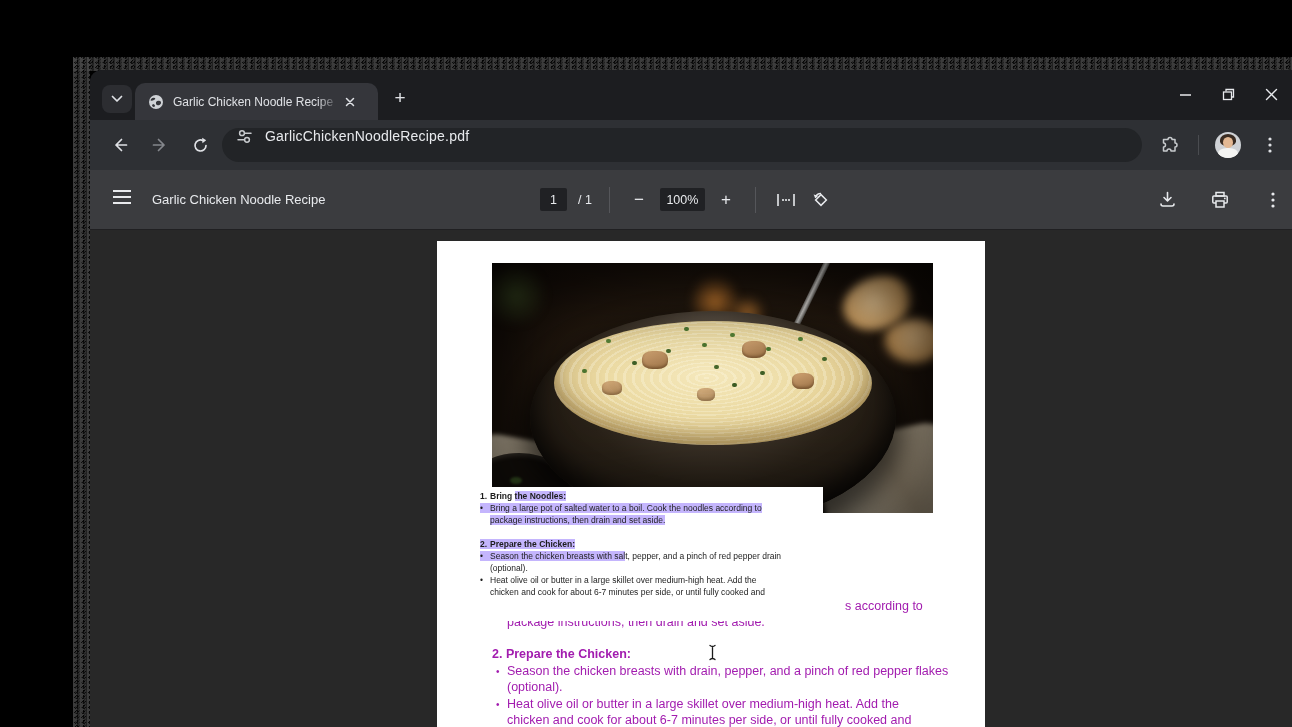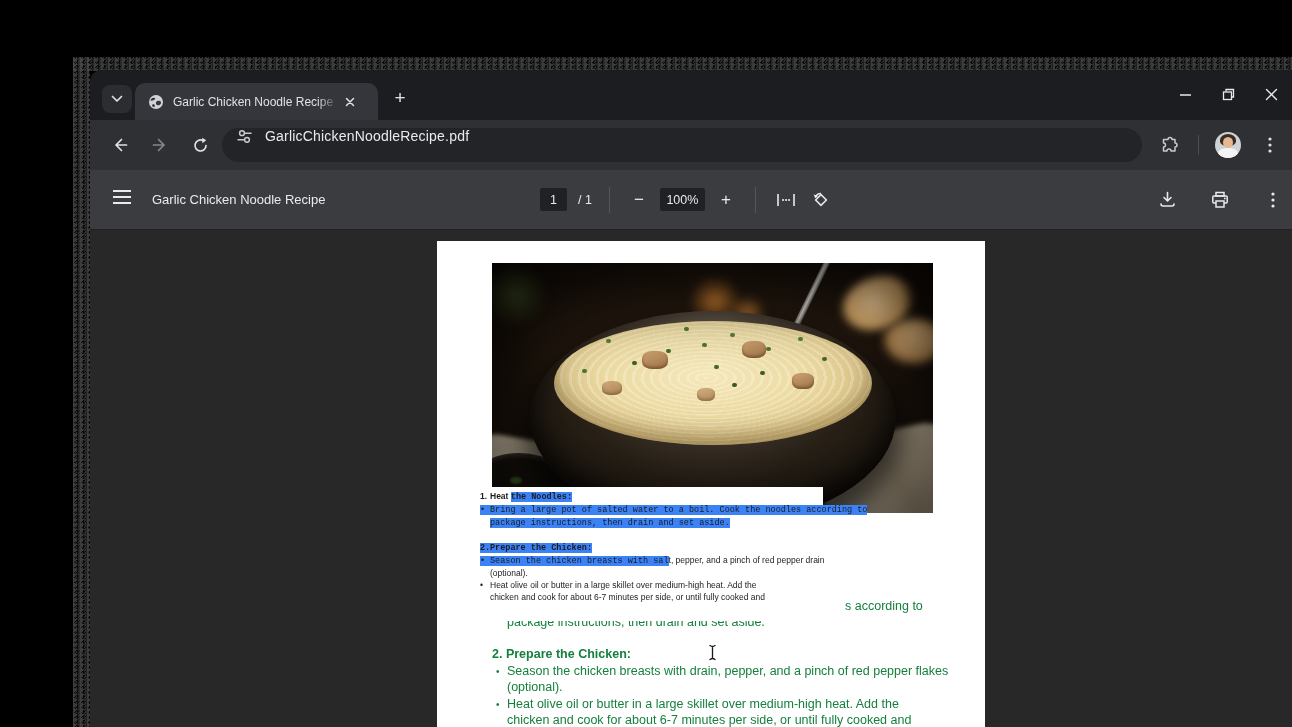--- a/index.html
+++ b/index.html
@@ -126,26 +126,26 @@
   .vignette { position:absolute; inset:0; box-shadow:inset 0 0 70px 26px rgba(0,0,0,.6); }
 
   
   .drag-overlay { position:absolute; left:40px; top:246px; width:346px; height:134px;
     background:#ffffff; z-index:5; font-size:8.5px; line-height:12px; color:#1c1c1c;
     padding:3px 0 0 3px; }
   .ov-line { position:relative; white-space:nowrap; }
   .ov-indent { padding-left:10px; }
   .ov-gap { height:12px; }
   .mk { display:inline-block; width:10px; }
-  .hl { background:#3b82f6;font-family:Liberation Mono, monospace; }
+  .hl { background:#c4b5fd; }
   .ov-bold { font-weight:700; }
 
   
   .doc { position:absolute; left:55px; top:357px; width:480px; height:130px;
-    font-size:12.5px; line-height:16px; color:#15803d;text-decoration:underline; }
+    font-size:12.5px; line-height:16px; color:#a21caf;text-decoration:underline; }
   .doc-line { position:absolute; white-space:nowrap; }
   .doc .mk2 { display:inline-block; width:11px; font-size:10px; vertical-align:top; padding-top:1px; }
   .doc-bold { font-weight:700; }
 
   .ibeam { position:absolute; left:270px; top:403px; z-index:9; }
 
   svg { display:block; }
 </style>
 </head>
 <body>
@@ -328,21 +328,21 @@
           <div class="chicken" style="left:150px;top:88px;width:26px;height:18px"></div>
           <div class="chicken" style="left:250px;top:78px;width:24px;height:17px"></div>
           <div class="chicken" style="left:300px;top:110px;width:22px;height:16px"></div>
           <div class="chicken" style="left:110px;top:118px;width:20px;height:14px;opacity:.85"></div>
           <div class="chicken" style="left:205px;top:125px;width:18px;height:13px;opacity:.8"></div>
           <div class="parsley"></div>
           <div class="vignette"></div>
         </div>
 
         <div class="drag-overlay">
-          <div class="ov-line ov-bold"><span class="mk">1.</span><span>Heat </span><span class="hl">the Noodles:</span></div>
+          <div class="ov-line ov-bold"><span class="mk">1.</span><span>Bring </span><span class="hl">the Noodles:</span></div>
           <div class="ov-line"><span class="hl"><span class="mk">•</span><span>Bring a large pot of salted water to a boil. Cook the noodles according to</span></span></div>
           <div class="ov-line ov-indent"><span class="hl">package instructions, then drain and set aside.</span></div>
           <div class="ov-gap"></div>
           <div class="ov-line ov-bold"><span class="hl"><span class="mk">2.</span><span>Prepare the Chicken:</span></span></div>
           <div class="ov-line"><span class="hl"><span class="mk">•</span><span>Season the chicken breasts with sal</span></span><span>t, pepper, and a pinch of red pepper drain</span></div>
           <div class="ov-line ov-indent"><span>(optional).</span></div>
           <div class="ov-line"><span class="mk">•</span><span>Heat olive oil or butter in a large skillet over medium-high heat. Add the</span></div>
           <div class="ov-line ov-indent"><span>chicken and cook for about 6-7 minutes per side, or until fully cooked and</span></div>
         </div>
 

